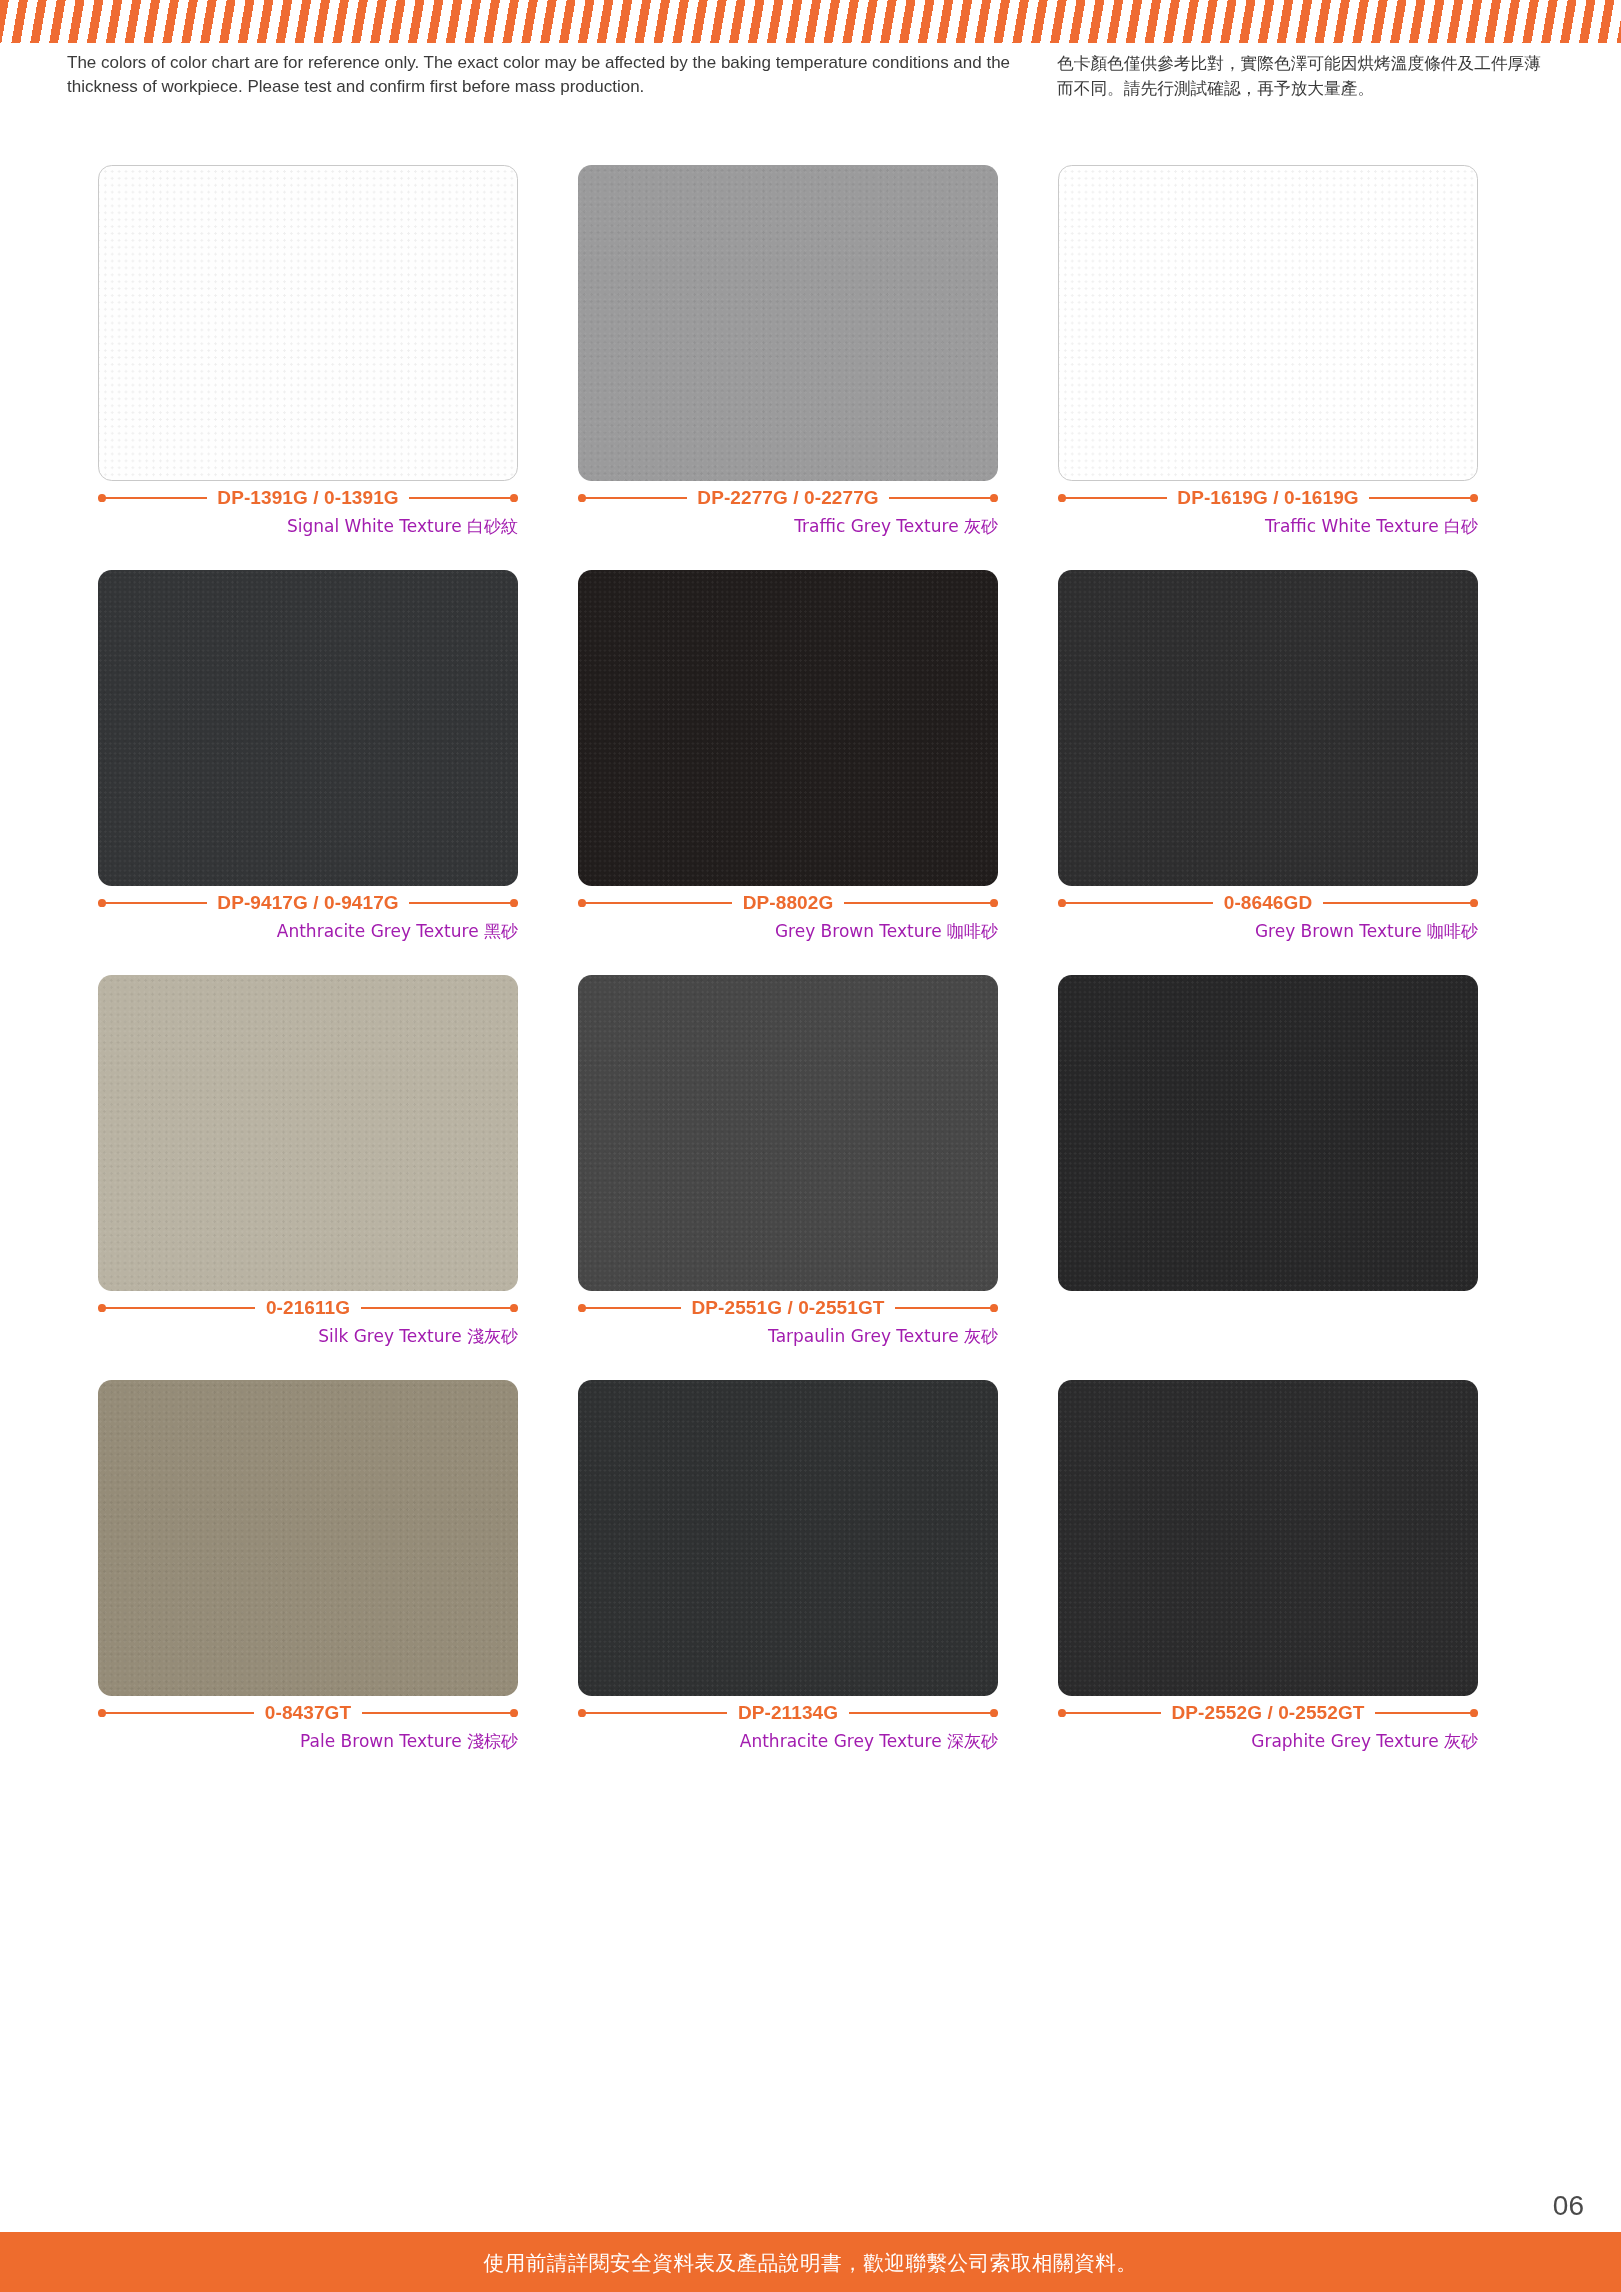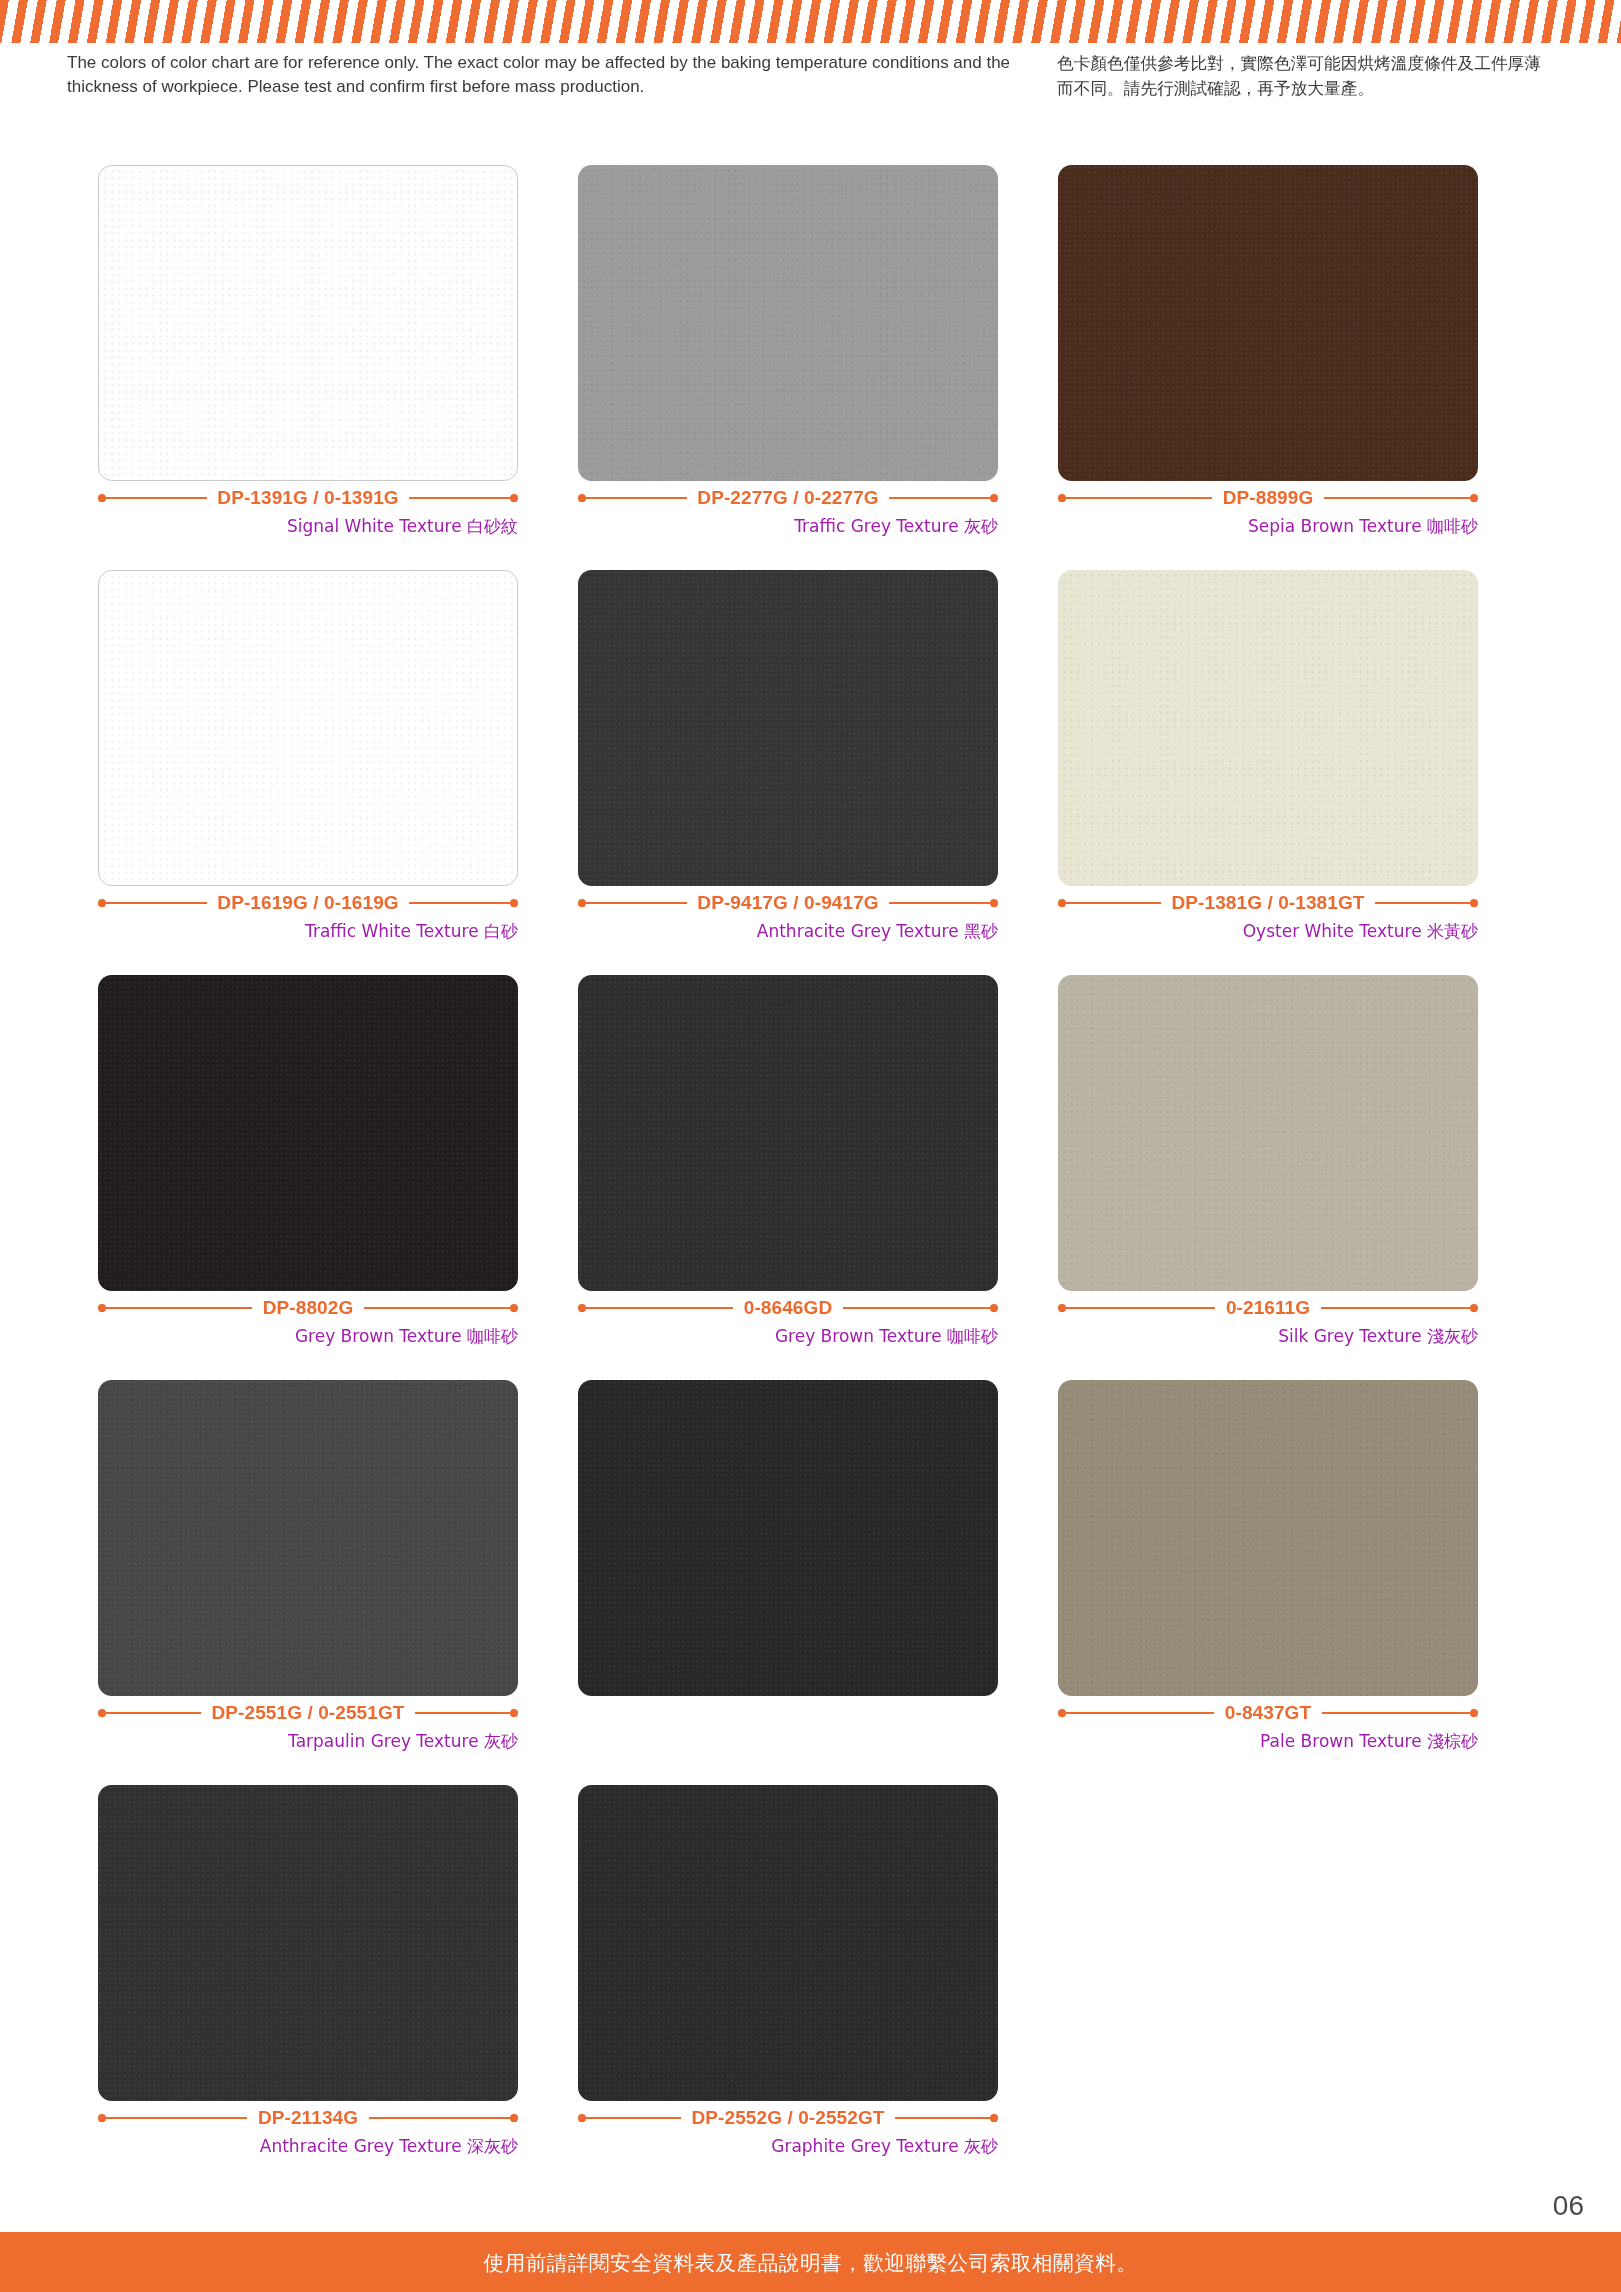--- a/index.html
+++ b/index.html
@@ -202,33 +202,20 @@
         <div class="caption">
           <div class="code-row">
             <div class="rule left"></div>
             <div class="code">DP-2277G / 0-2277G</div>
             <div class="rule right"></div>
           </div>
           <div class="name">Traffic Grey Texture 灰砂</div>
         </div>
       </div>
       <div class="cell">
-        <div class="swatch" style="background: rgb(74, 44, 29);">
-          <div class="tex"></div>
-        </div>
-        <div class="caption">
-          <div class="code-row">
-            <div class="rule left"></div>
-            <div class="code">DP-8899G</div>
-            <div class="rule right"></div>
-          </div>
-          <div class="name">Sepia Brown Texture 咖啡砂</div>
-        </div>
-      </div>
-      <div class="cell">
         <div class="swatch bordered" style="background: rgb(255, 255, 255);">
           <div class="tex"></div>
         </div>
         <div class="caption">
           <div class="code-row">
             <div class="rule left"></div>
             <div class="code">DP-1619G / 0-1619G</div>
             <div class="rule right"></div>
           </div>
           <div class="name">Traffic White Texture 白砂</div>
@@ -238,33 +225,20 @@
         <div class="swatch" style="background: rgb(51, 53, 55);">
           <div class="tex"></div>
         </div>
         <div class="caption">
           <div class="code-row">
             <div class="rule left"></div>
             <div class="code">DP-9417G / 0-9417G</div>
             <div class="rule right"></div>
           </div>
           <div class="name">Anthracite Grey Texture 黑砂</div>
-        </div>
-      </div>
-      <div class="cell">
-        <div class="swatch" style="background: rgb(232, 230, 210);">
-          <div class="tex"></div>
-        </div>
-        <div class="caption">
-          <div class="code-row">
-            <div class="rule left"></div>
-            <div class="code">DP-1381G / 0-1381GT</div>
-            <div class="rule right"></div>
-          </div>
-          <div class="name">Oyster White Texture 米黃砂</div>
         </div>
       </div>
       <div class="cell">
         <div class="swatch" style="background: rgb(33, 29, 28);">
           <div class="tex"></div>
         </div>
         <div class="caption">
           <div class="code-row">
             <div class="rule left"></div>
             <div class="code">DP-8802G</div>

